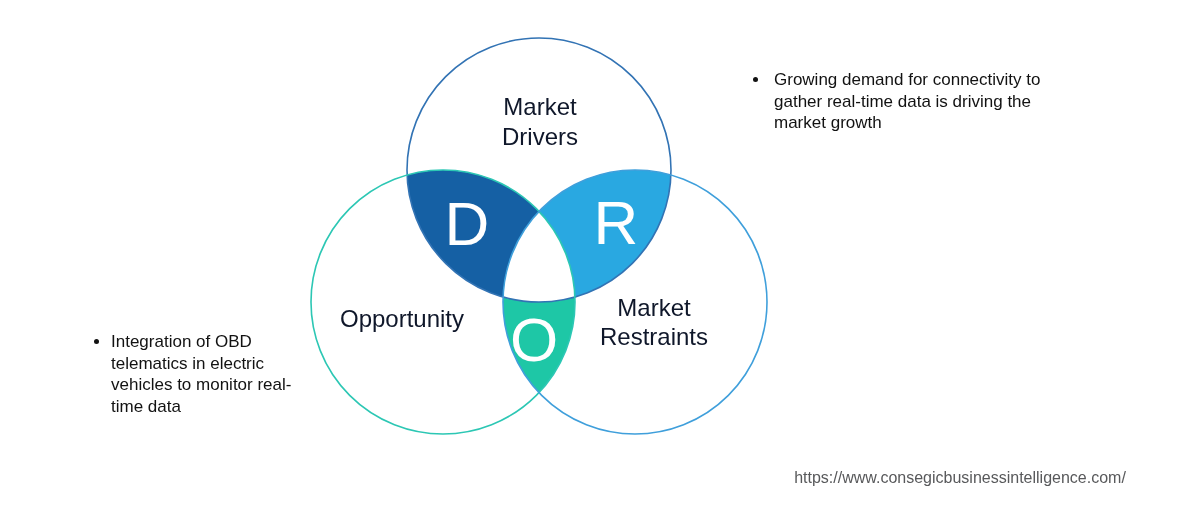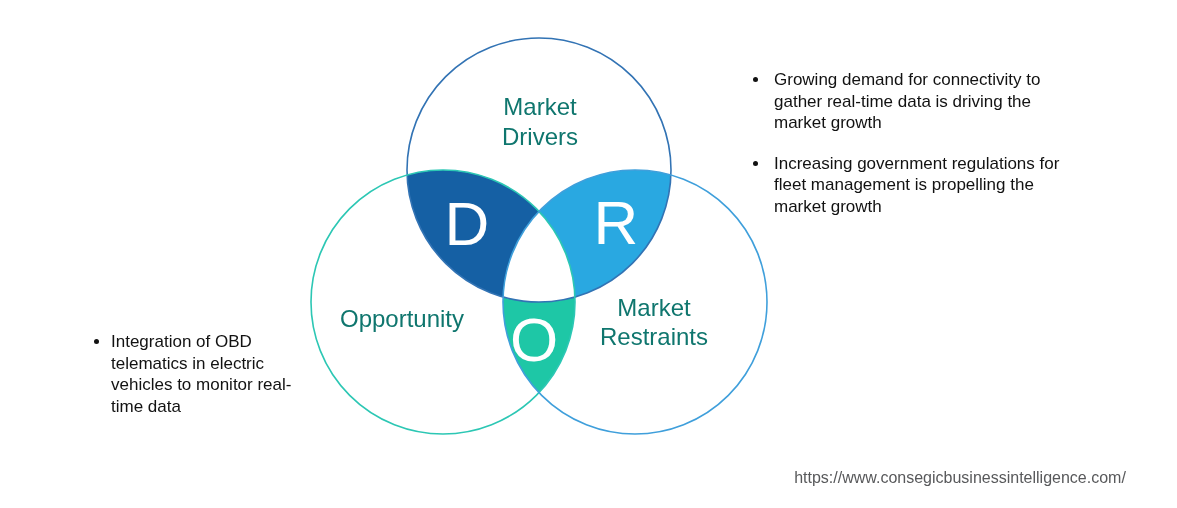--- a/index.html
+++ b/index.html
@@ -12,21 +12,21 @@
     overflow:hidden;
   }
   .venn-svg{position:absolute;left:0;top:0;}
 
   
   .centered{position:absolute;transform:translate(-50%,-50%);text-align:center;}
 
   .circle-label{
     font-size:24px;
     line-height:30px;
-    color:#0f766e;
+    color:#0f172a;
   }
   #label-drivers{left:540px;top:122px;width:120px;}
   #label-opportunity{left:402px;top:319px;white-space:nowrap;}
   #label-restraints{left:654px;top:322px;width:132px;line-height:29px;}
 
   .lens-letter{
     color:#ffffff;
     font-size:62px;
     line-height:1;
     font-weight:400;
@@ -118,21 +118,20 @@
   <div class="centered circle-label" id="label-drivers">Market Drivers</div>
   <div class="centered circle-label" id="label-opportunity">Opportunity</div>
   <div class="centered circle-label" id="label-restraints">Market Restraints</div>
 
   <div class="centered lens-letter" id="letter-d">D</div>
   <div class="centered lens-letter" id="letter-r">R</div>
   <div class="centered lens-letter" id="letter-o">O</div>
 
   <ul class="note-list" id="notes-drivers">
       <li>Growing demand for connectivity to gather real-time data is driving the market growth</li>
-      <li>Increasing government regulations for fleet management is propelling the market growth</li>
     </ul>
 
 
   <ul class="note-list" id="notes-opportunity">
       <li>Integration of OBD telematics in electric vehicles to monitor real-time data</li>
     </ul>
 
   <div id="footer-url">https://www.consegicbusinessintelligence.com/</div>
 
 </div>

